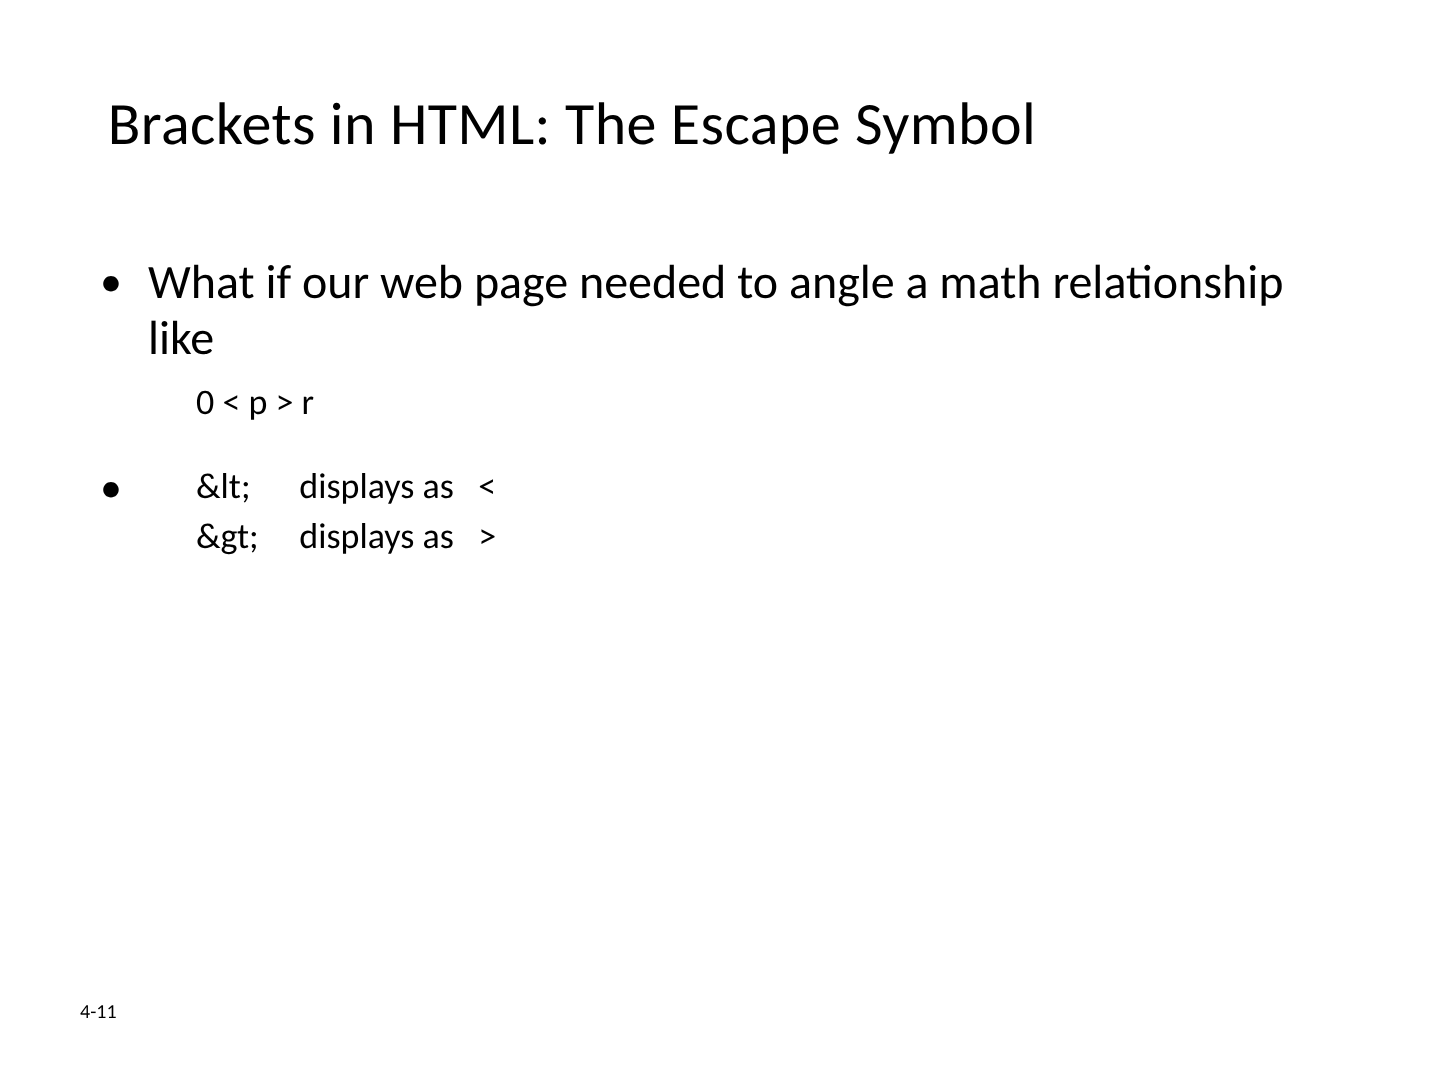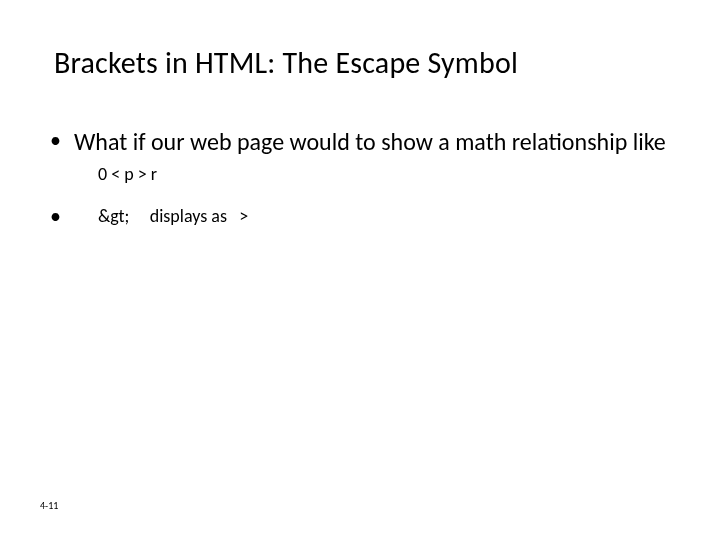--- a/index.html
+++ b/index.html
@@ -74,27 +74,28 @@
 <body>
 
 <div class="slide">
 
   <div class="title">Brackets in HTML: The Escape Symbol</div>
 
   <div class="body">
     <ul class="bullets">
 
       <li>
-        <span>What if our web page would to show a math relationship like</span>
+        <span>What if our web page needed to angle a math relationship like</span>
         <div class="sub">0 &lt; p &gt; r</div>
       </li>
 
 
       <li>
         <div class="sub">
+          <div class="sub-row">&amp;lt;      displays as   &lt;</div>
           <div class="sub-row">&amp;gt;     displays as   &gt;</div>
         </div>
       </li>
 
     </ul>
   </div>
 
   <div class="footer">4-11</div>
 
 </div>

